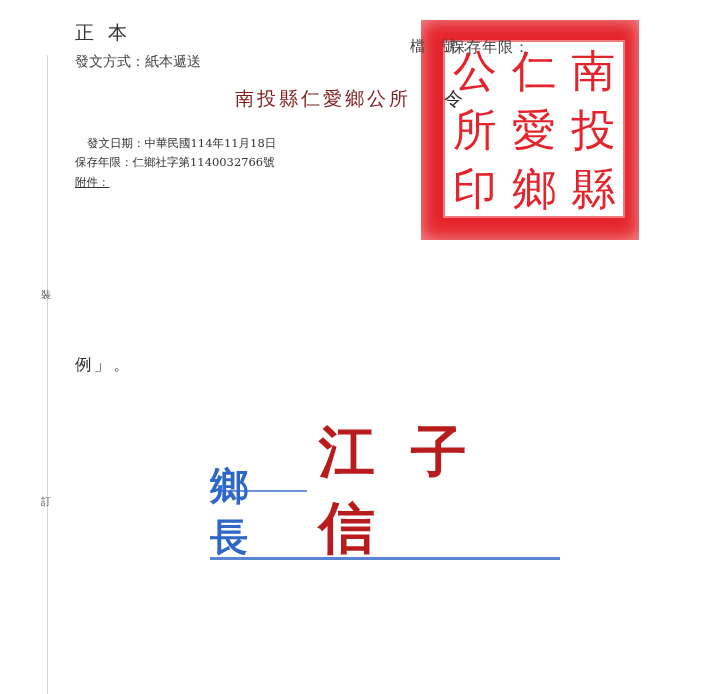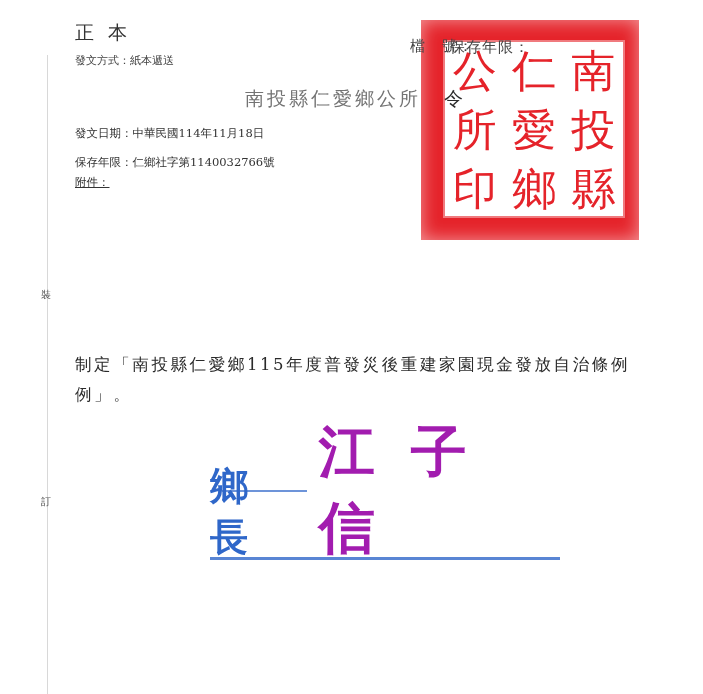--- a/index.html
+++ b/index.html
@@ -5,22 +5,22 @@
   html, body { margin:0; padding:0; }
   body {
     width:703px; height:694px; position:relative; overflow:hidden;
     background:#ffffff; color:#2a2a2a;
     font-family:"DejaVu Serif","Liberation Serif",serif;
   }
   .abs { position:absolute; white-space:nowrap; }
   .margin-line { position:absolute; left:47px; top:55px; width:1px; height:639px; background:#d8d8d8; }
   .margin-char { position:absolute; left:41px; font-size:10px; color:#555; }
   .copy-type { left:75px; top:20px; font-size:19px; letter-spacing:14px; color:#333; }
-  .send-method { left:75px; top:53px; font-size:11px; color:#444;text-align:right; }
-  .title { left:245px; top:86px; font-size:19px; letter-spacing:3px; color:#737373; }
+  .send-method { left:75px; top:53px; font-size:14px; color:#444;text-align:right; }
+  .title { left:235px; top:86px; font-size:19px; letter-spacing:3px; color:#7f1d1d; }
   .title-ling { left:444px; top:86px; font-size:19px; color:#2a2a2a; z-index:3; }
   .meta-row { left:75px; font-size:11.5px; color:#333; }
   .archive { left:410px; font-size:15px; color:#444; z-index:3; letter-spacing:1px; }
   .seal {
     position:absolute; left:421px; top:20px; width:218px; height:220px;
     background:#e5232a; z-index:2;
     box-shadow: inset 0 0 18px rgba(255,255,255,0.55);
   }
   .seal-inner {
     position:absolute; left:22px; top:20px; right:14px; bottom:22px;
@@ -35,21 +35,21 @@
     font-size:44px; color:#e5232a; font-family:"DejaVu Serif",serif; font-weight:300;
   }
   .body-text { position:absolute; left:75px; top:350px; width:570px; font-size:16.5px; line-height:30px; letter-spacing:2.6px; color:#2a2a2a; }
   .body-line { display:block; white-space:nowrap; }
   .sig {
     position:absolute; left:210px; top:487px; height:80px; width:360px;
     display:flex; align-items:flex-end;
     border-top:3px solid #ef4444; border-top-width:0;
   }
   .sig-title { font-size:38px; font-weight:bold; color:#2f67c9; letter-spacing:2px; margin-right:26px; margin-bottom:4px; }
-  .sig-name { font-size:56px; font-weight:bold; color:#a21caf; letter-spacing:36px;margin-left:10px; }
+  .sig-name { font-size:56px; font-weight:bold; color:#b91c1c; letter-spacing:36px;margin-left:10px; }
   .sig-underline { position:absolute; left:210px; top:557px; width:350px; height:3px; background:#2f67c9; opacity:0.8; }
   .sig-overline { position:absolute; left:222px; top:490px; width:85px; height:2px; background:#2f67c9; opacity:0.7; }
 </style>
 </head>
 <body>
 
 <div class="margin-line"></div>
 <div class="margin-char" style="top:288px;">裝</div>
 <div class="margin-char" style="top:495px;">訂</div>
 
@@ -69,26 +69,25 @@
     <span class="seal-char">鄉</span>
     <span class="seal-char">公</span>
     <span class="seal-char">所</span>
     <span class="seal-char">印</span>
   </div>
 </div>
 
 <div class="abs title">南投縣仁愛鄉公所</div>
 <div class="abs title-ling">令</div>
 
-<div class="abs meta-row" style="top:126px;">發文日期：中華民國114年11月18日</div>
+<div class="abs meta-row" style="top:136px;margin-left:12px;">發文日期：中華民國114年11月18日</div>
 <div class="abs meta-row" style="top:155px;">保存年限：仁鄉社字第1140032766號</div>
 <div class="abs meta-row" style="top:175px;text-decoration:underline;">附件：</div>
 
 <div class="body-text">
-  <span class="body-line">制定「南投縣仁愛鄉115年度普發災後重建家園現金發放自治條例</span>
   <span class="body-line">例」。</span>
 </div>
 
 <div class="sig-overline"></div>
 <div class="sig">
   <span class="sig-title">鄉長</span>
   <span class="sig-name">江子信</span>
 </div>
 <div class="sig-underline"></div>
 

